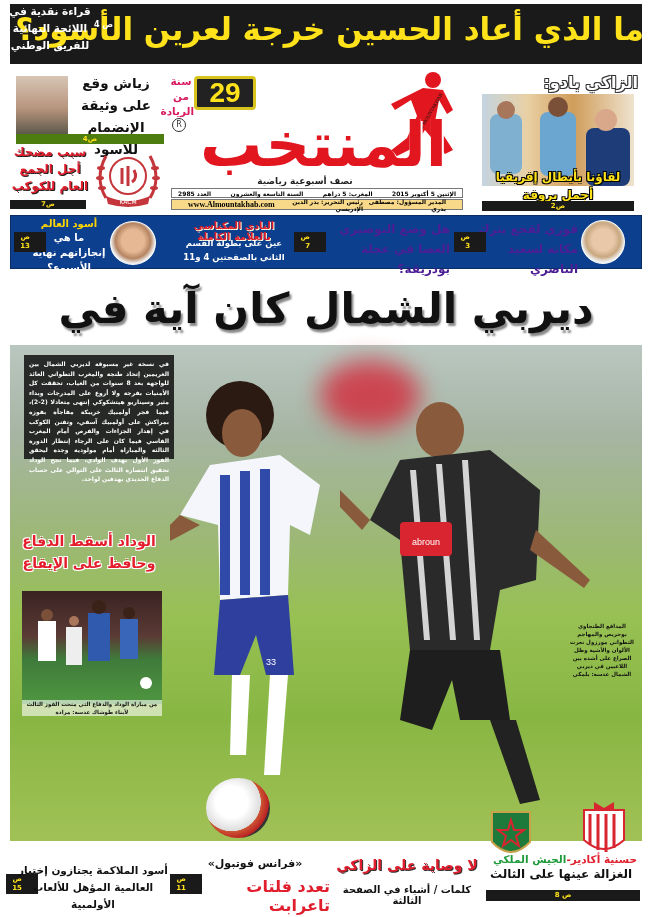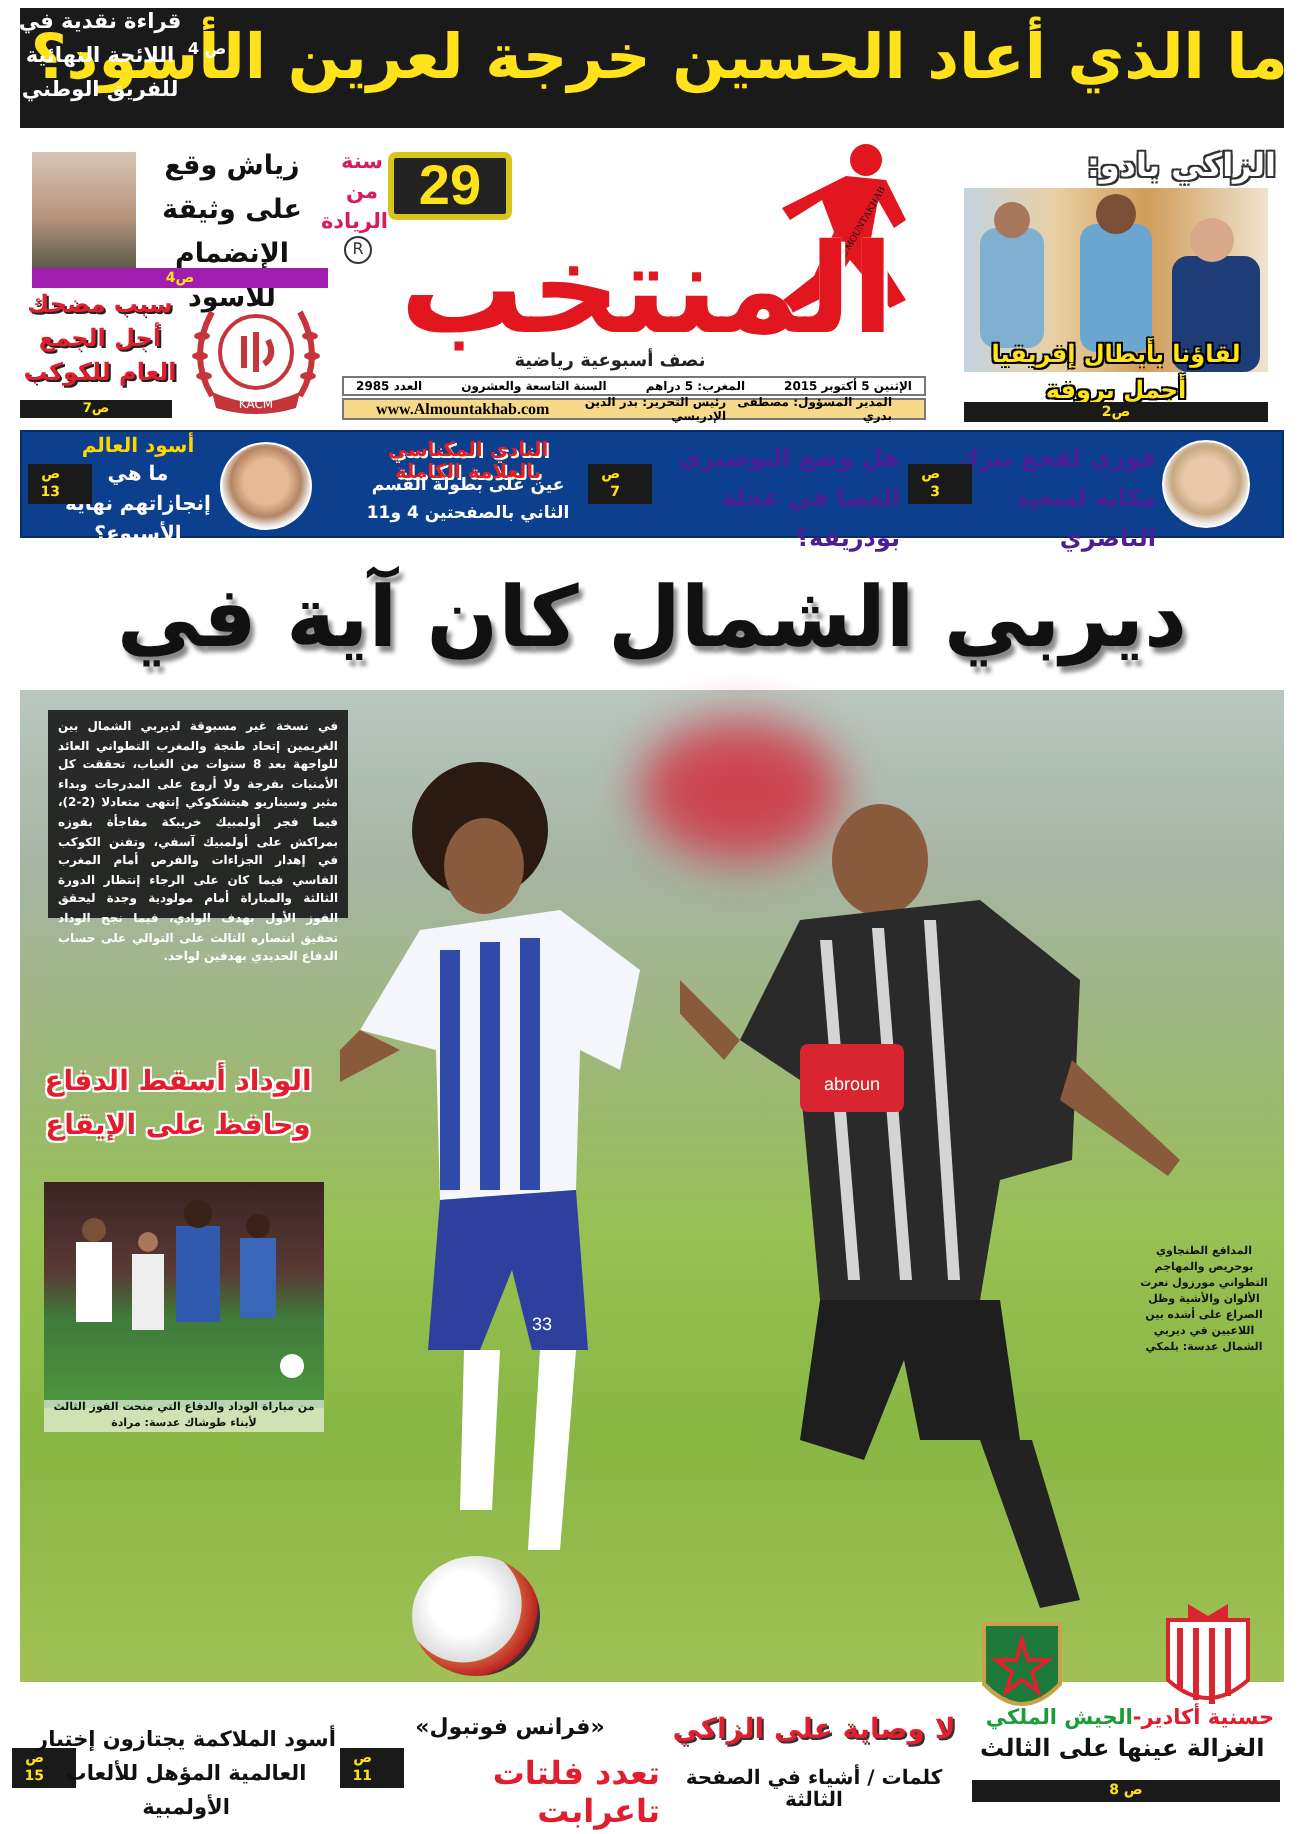--- a/index.html
+++ b/index.html
@@ -18,21 +18,21 @@
 #badge29{left:194px;top:76px;width:62px;height:34px;background:#222;border:3px solid #d7c51e;border-radius:4px;color:#ffe21a;font-size:28px;font-weight:bold;text-align:center;line-height:28px;font-family:"Liberation Sans",sans-serif}
 #badge29-txt{left:168px;top:74px;width:26px;color:#d81b60;font-size:10.5px;line-height:15px;text-align:center}
 #reg{left:172px;top:118px;width:14px;height:14px;border:1px solid #333;border-radius:50%;font-size:8px;text-align:center;line-height:12px;color:#333}
 #tagline{left:230px;top:176px;width:150px;font-size:9px;color:#222;text-align:center}
 #meta1{left:171px;top:188px;width:292px;height:10px;border:1px solid #777;font-size:6px;display:flex;justify-content:space-between;padding:0 6px;align-items:center;background:#fff}
 #meta2{left:171px;top:199px;width:292px;height:11px;border:1px solid #777;background:#f7d989;font-size:6px;display:flex;justify-content:space-between;padding:0 16px;align-items:center}
 #meta2 .url{font-family:"Liberation Serif",serif;font-size:8px;font-weight:bold;direction:ltr}
 
 #lt-photo{left:16px;top:76px;width:52px;height:58px;background:linear-gradient(#d7c5b5,#b8957e 55%,#5e5a4b);}
 #lt-head{left:70px;top:72px;width:92px;font-size:13.5px;line-height:22px;text-align:center;color:#111}
-#lt-pg{left:16px;top:134px;width:148px;height:10px;background:#a21caf;color:#ffe21a;font-size:7px;text-align:center;line-height:10px}
+#lt-pg{left:16px;top:134px;width:148px;height:10px;background:#4d7c0f;color:#ffe21a;font-size:7px;text-align:center;line-height:10px}
 #kacm{left:92px;top:148px;width:72px;height:62px}
 #lt2-head{left:10px;top:144px;width:80px;color:#e01e2d;font-size:12px;line-height:17px;text-align:center;text-shadow:1px 1px 0 #222}
 #lt2-pg{left:10px;top:200px;width:76px;height:9px;background:#1a1a1a;color:#ffe21a;font-size:6.5px;text-align:center;line-height:9px}
 
 #rt-kicker{left:488px;top:73px;width:150px;font-size:16px;color:#fff;text-align:right;text-shadow:1px 1px 0 #333,-1px -1px 0 #333,1px -1px 0 #333,-1px 1px 0 #333}
 #rt-photo{left:482px;top:94px;width:152px;height:92px;background:linear-gradient(90deg,#c4d4e0,#e9d0a4 30%,#d09d5a 60%,#efe3cf);overflow:hidden}
 #rt-head{left:482px;top:168px;width:152px;font-size:12px;line-height:18px;text-align:center;color:#ffe21a;text-shadow:1px 1px 0 #000,-1px -1px 0 #000,1px -1px 0 #000,-1px 1px 0 #000}
 #rt-pg{left:482px;top:201px;width:152px;height:10px;background:#1a1a1a;color:#ffe21a;font-size:7px;text-align:center;line-height:10px}
 
 #blue{left:10px;top:215px;width:632px;height:54px;background:#0c3f8d;border:1px solid #0a2d66}

